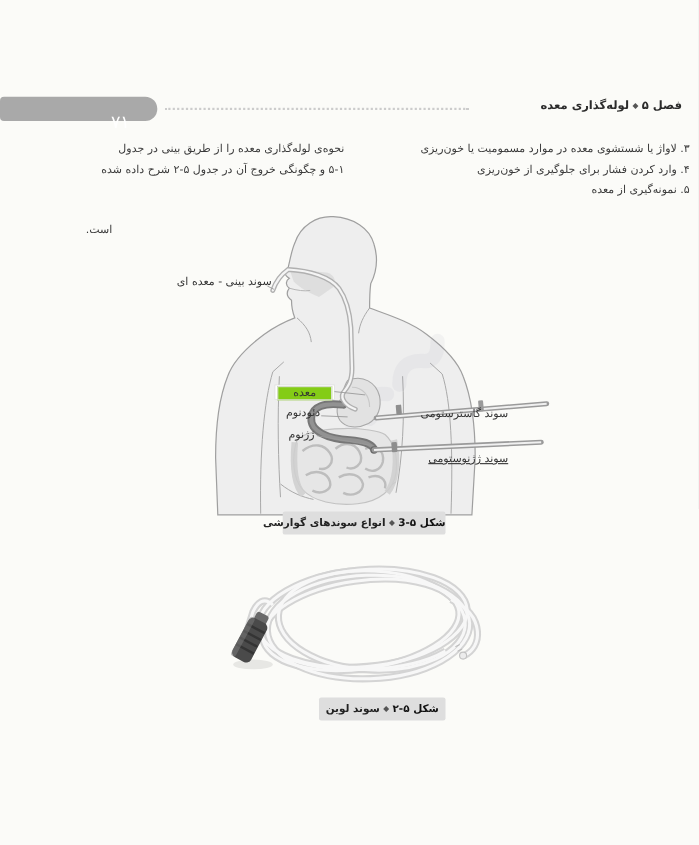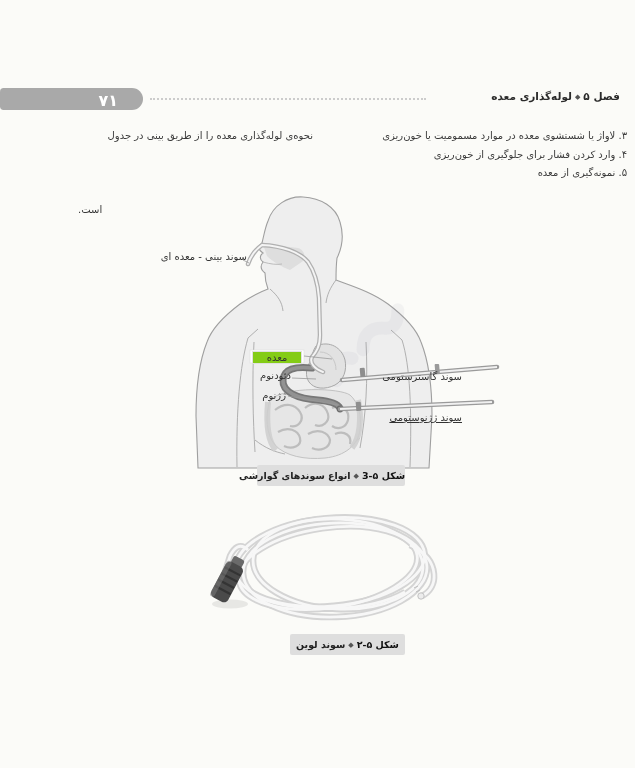--- a/index.html
+++ b/index.html
@@ -12,22 +12,22 @@
     font-family:"DejaVu Sans",sans-serif;
     color:#3a3a3a;
     margin:0 auto;
   }
   
   .header-pill{
     position:absolute;left:0;top:88px;width:143px;height:22px;
     background:#a9a9a9;border-radius:4px 12px 12px 4px;
   }
   .header-pagenum{
-    position:absolute;right:25px;top:3px;
-    color:#ffffff;font-size:16px;font-weight:bold;direction:rtl;
+    position:absolute;right:25px;top:13px;
+    color:#ffffff;font-size:16px;font-weight:normal;direction:rtl;
   }
   .header-dots{
     position:absolute;left:150px;top:98px;width:276px;height:0;
     border-top:2px dotted #cccccc;
   }
   .header-title{
     position:absolute;right:15px;top:90px;direction:rtl;
     font-size:10.5px;font-weight:bold;color:#2b2b2b;white-space:nowrap;
   }
   .sep{font-size:7px;color:#555;margin:0 3px;vertical-align:1px;}
@@ -71,20 +71,21 @@
   <div class="header-dots"></div>
   <div class="header-title">
     <span>فصل ۵</span><span class="sep">◆</span><span>لوله‌گذاری معده</span>
   </div>
 
   <div class="intro-item" style="top:130px;">۳. لاواژ یا شستشوی معده در موارد مسمومیت یا خون‌ریزی</div>
   <div class="intro-item" style="top:149px;">۴. وارد کردن فشار برای جلوگیری از خون‌ریزی</div>
   <div class="intro-item" style="top:167px;">۵. نمونه‌گیری از معده</div>
 
   <div class="para-line" style="top:130px;">نحوه‌ی لوله‌گذاری معده را از طریق بینی در جدول</div>
+  <div class="para-line" style="top:149px;">۵-۱ و چگونگی خروج آن در جدول ۵-۲ شرح داده شده</div>
   <div class="para-line3" style="top:168px;">است.</div>
 
   <svg style="left:170px;top:190px;" width="330" height="280" viewBox="0 0 330 280">
 
     <path d="M92,53 C94,45 95,38 98,31 C103,15 118,6 133,7 C151,8 166,17 170,32
              C174,45 172,58 167,68 C166,76 166,84 166,90
              C182,96 202,102 218,114 C234,126 246,138 251,152
              C259,172 262,198 262,226 L259,278 L28,278 L26,226
              C26,198 29,172 37,152 C42,138 54,126 70,114
              C80,107 90,102 98,99 C96,94 95,88 95,83

